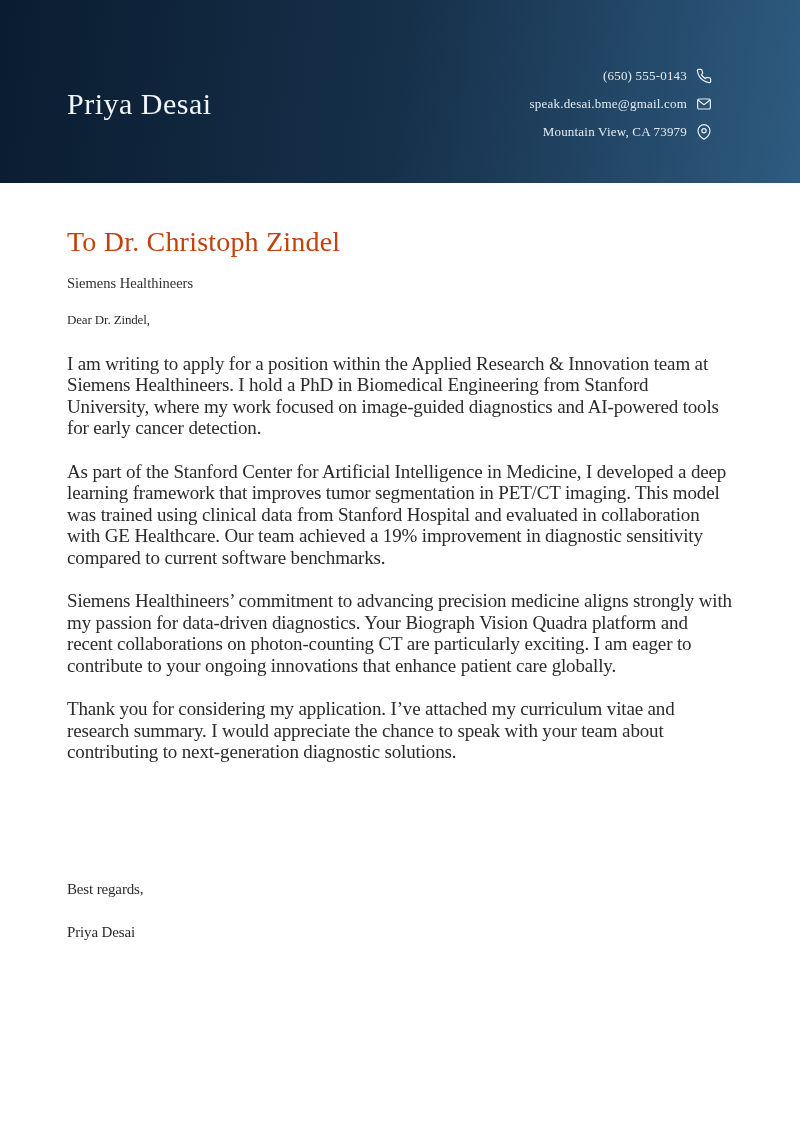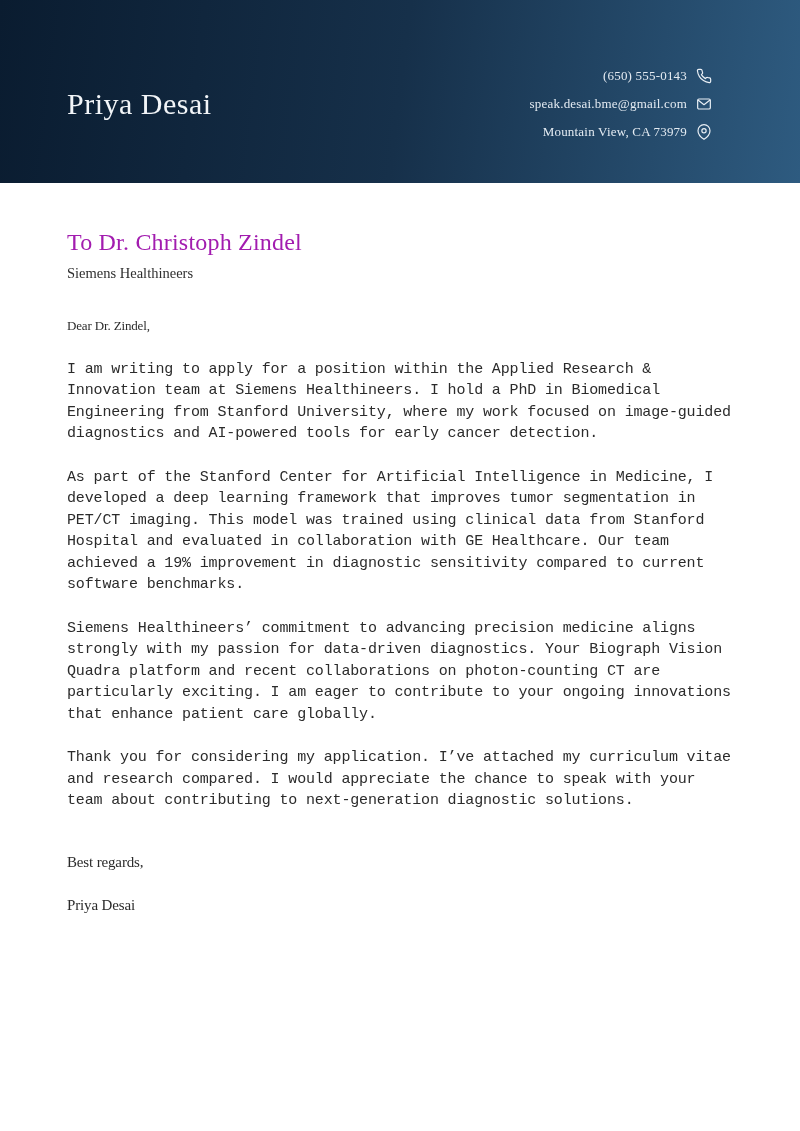--- a/index.html
+++ b/index.html
@@ -56,53 +56,52 @@
     stroke-width: 1.8;
     stroke-linecap: round;
     stroke-linejoin: round;
   }
 
   
   .letter {
     padding: 44px 67px 0 67px;
   }
   .recipient {
-    font-size: 24px;
+    font-size: 28px;
     font-weight: 500;
-    color: #a21caf;
+    color: #c2410c;
     line-height: 30px;
-    margin-bottom: 6px;
+    margin-bottom: 16px;
     letter-spacing: 0.2px;
   }
   .company {
     font-size: 14.5px;
     color: #2e2e2e;
     line-height: 20px;
-    margin-bottom: 32px;
+    margin-bottom: 16px;
   }
   .salutation {
     font-size: 13px;
     line-height: 21.5px;
     margin-bottom: 22px;
     letter-spacing: -0.15px;
   }
   .para {
-    font-size: 15px;
+    font-size: 19px;
     line-height: 21.5px;
     margin-bottom: 22px;
     letter-spacing: -0.15px;
     color: #2b2b2b;
     hyphens: auto;
-    font-family: Liberation Mono, monospace;
     -webkit-hyphens: auto;
   }
   .closing {
     font-size: 15px;
     line-height: 21.5px;
-    margin-top: 40px;
+    margin-top: 116px;
     letter-spacing: -0.15px;
   }
   .signature {
     font-size: 15px;
     line-height: 21.5px;
     margin-top: 22px;
     letter-spacing: -0.15px;
   }
 </style>
 </head>
@@ -143,17 +142,17 @@
 
 <main class="letter">
   <h2 class="recipient">To Dr. Christoph Zindel</h2>
   <div class="company">Siemens Healthineers</div>
 
   <p class="salutation">Dear Dr. Zindel,</p>
 
   <p class="para">I am writing to apply for a position within the Applied Research &amp; Innovation team at Siemens Healthineers. I hold a PhD in Biomedical Engineering from Stanford University, where my work focused on image-guided diagnostics and AI-powered tools for early cancer detection.</p>
   <p class="para">As part of the Stanford Center for Artificial Intelligence in Medicine, I developed a deep learning framework that improves tumor segmentation in PET/CT imaging. This model was trained using clinical data from Stanford Hospital and evaluated in collaboration with GE Healthcare. Our team achieved a 19% improvement in diagnostic sensitivity compared to current software benchmarks.</p>
   <p class="para">Siemens Healthineers’ commitment to advancing precision medicine aligns strongly with my passion for data-driven diagnostics. Your Biograph Vision Quadra platform and recent collaborations on photon-counting CT are particularly exciting. I am eager to contribute to your ongoing innovations that enhance patient care globally.</p>
-  <p class="para">Thank you for considering my application. I’ve attached my curriculum vitae and research compared. I would appreciate the chance to speak with your team about contributing to next-generation diagnostic solutions.</p>
+  <p class="para">Thank you for considering my application. I’ve attached my curriculum vitae and research summary. I would appreciate the chance to speak with your team about contributing to next-generation diagnostic solutions.</p>
 
   <p class="closing">Best regards,</p>
   <p class="signature">Priya Desai</p>
 </main>
 
 </body></html>

